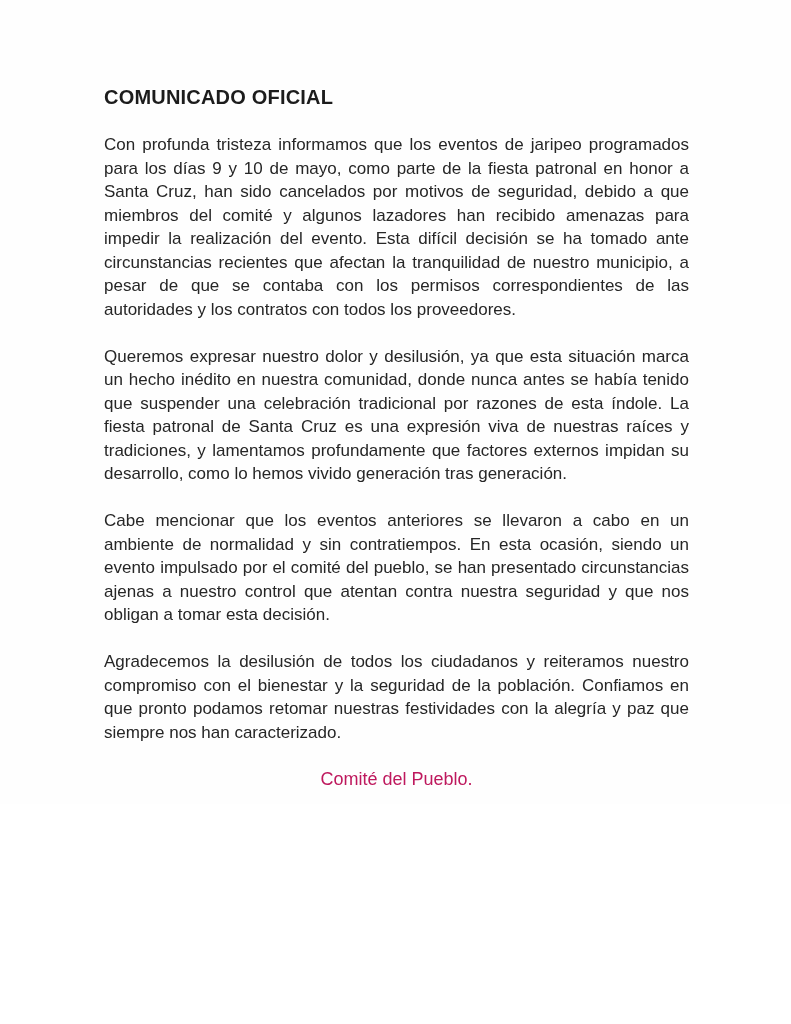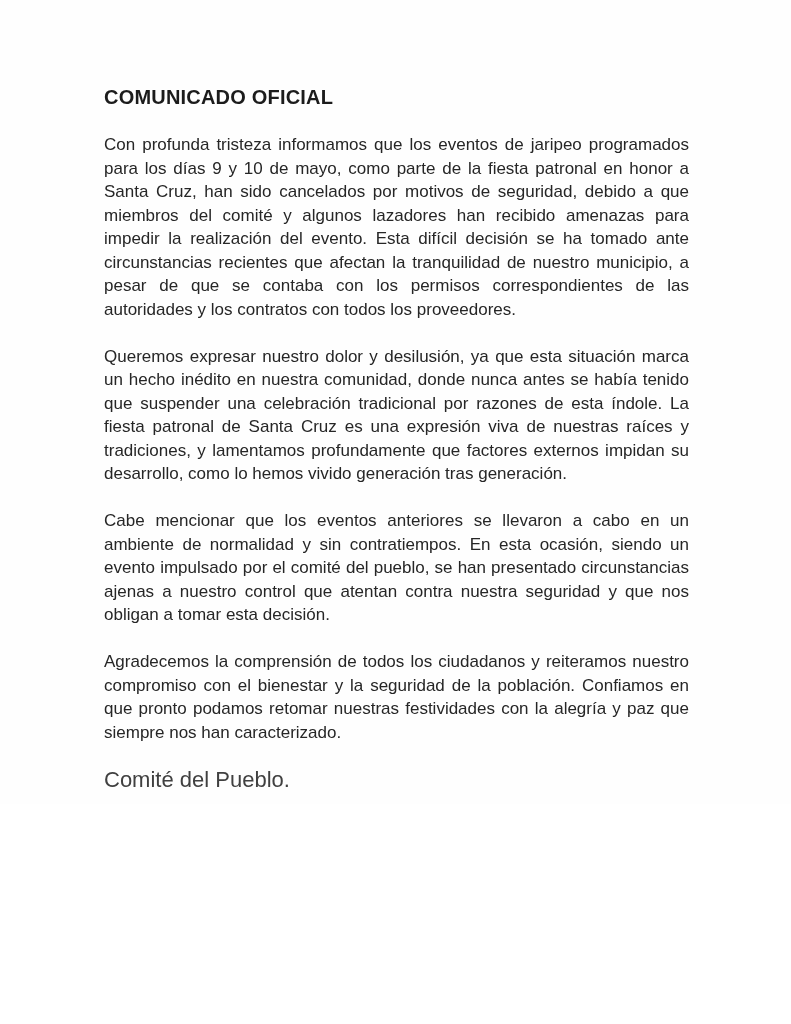--- a/index.html
+++ b/index.html
@@ -31,37 +31,37 @@
     letter-spacing: 0.2px;
   }
   .body-par {
     font-size: 17px;
     line-height: 23.5px;
     margin: 0 0 23.5px 0;
     text-align: justify;
     color: #262626;
   }
   .signature {
-    font-size: 22px;
+    font-size: 18px;
     line-height: 23.5px;
     margin: 0;
-    text-align: left;
-    color: #404040;
+    text-align: center;
+    color: #be185d;
   }
 </style>
 </head>
 <body>
 
 <div class="page">
   <div class="content">
     <h1 class="doc-title">COMUNICADO OFICIAL</h1>
 
     <p class="body-par">Con profunda tristeza informamos que los eventos de jaripeo programados para los días 9 y 10 de mayo, como parte de la fiesta patronal en honor a Santa Cruz, han sido cancelados por motivos de seguridad, debido a que miembros del comité y algunos lazadores han recibido amenazas para impedir la realización del evento. Esta difícil decisión se ha tomado ante circunstancias recientes que afectan la tranquilidad de nuestro municipio, a pesar de que se contaba con los permisos correspondientes de las autoridades y los contratos con todos los proveedores.</p>
 
     <p class="body-par">Queremos expresar nuestro dolor y desilusión, ya que esta situación marca un hecho inédito en nuestra comunidad, donde nunca antes se había tenido que suspender una celebración tradicional por razones de esta índole. La fiesta patronal de Santa Cruz es una expresión viva de nuestras raíces y tradiciones, y lamentamos profundamente que factores externos impidan su desarrollo, como lo hemos vivido generación tras generación.</p>
 
     <p class="body-par">Cabe mencionar que los eventos anteriores se llevaron a cabo en un ambiente de normalidad y sin contratiempos. En esta ocasión, siendo un evento impulsado por el comité del pueblo, se han presentado circunstancias ajenas a nuestro control que atentan contra nuestra seguridad y que nos obligan a tomar esta decisión.</p>
 
-    <p class="body-par">Agradecemos la comprensión de todos los ciudadanos y reiteramos nuestro compromiso con el bienestar y la seguridad de la población. Confiamos en que pronto podamos retomar nuestras festividades con la alegría y paz que siempre nos han caracterizado.</p>
+    <p class="body-par">Agradecemos la desilusión de todos los ciudadanos y reiteramos nuestro compromiso con el bienestar y la seguridad de la población. Confiamos en que pronto podamos retomar nuestras festividades con la alegría y paz que siempre nos han caracterizado.</p>
 
     <p class="signature">Comité del Pueblo.</p>
   </div>
 </div>
 
 </body></html>

